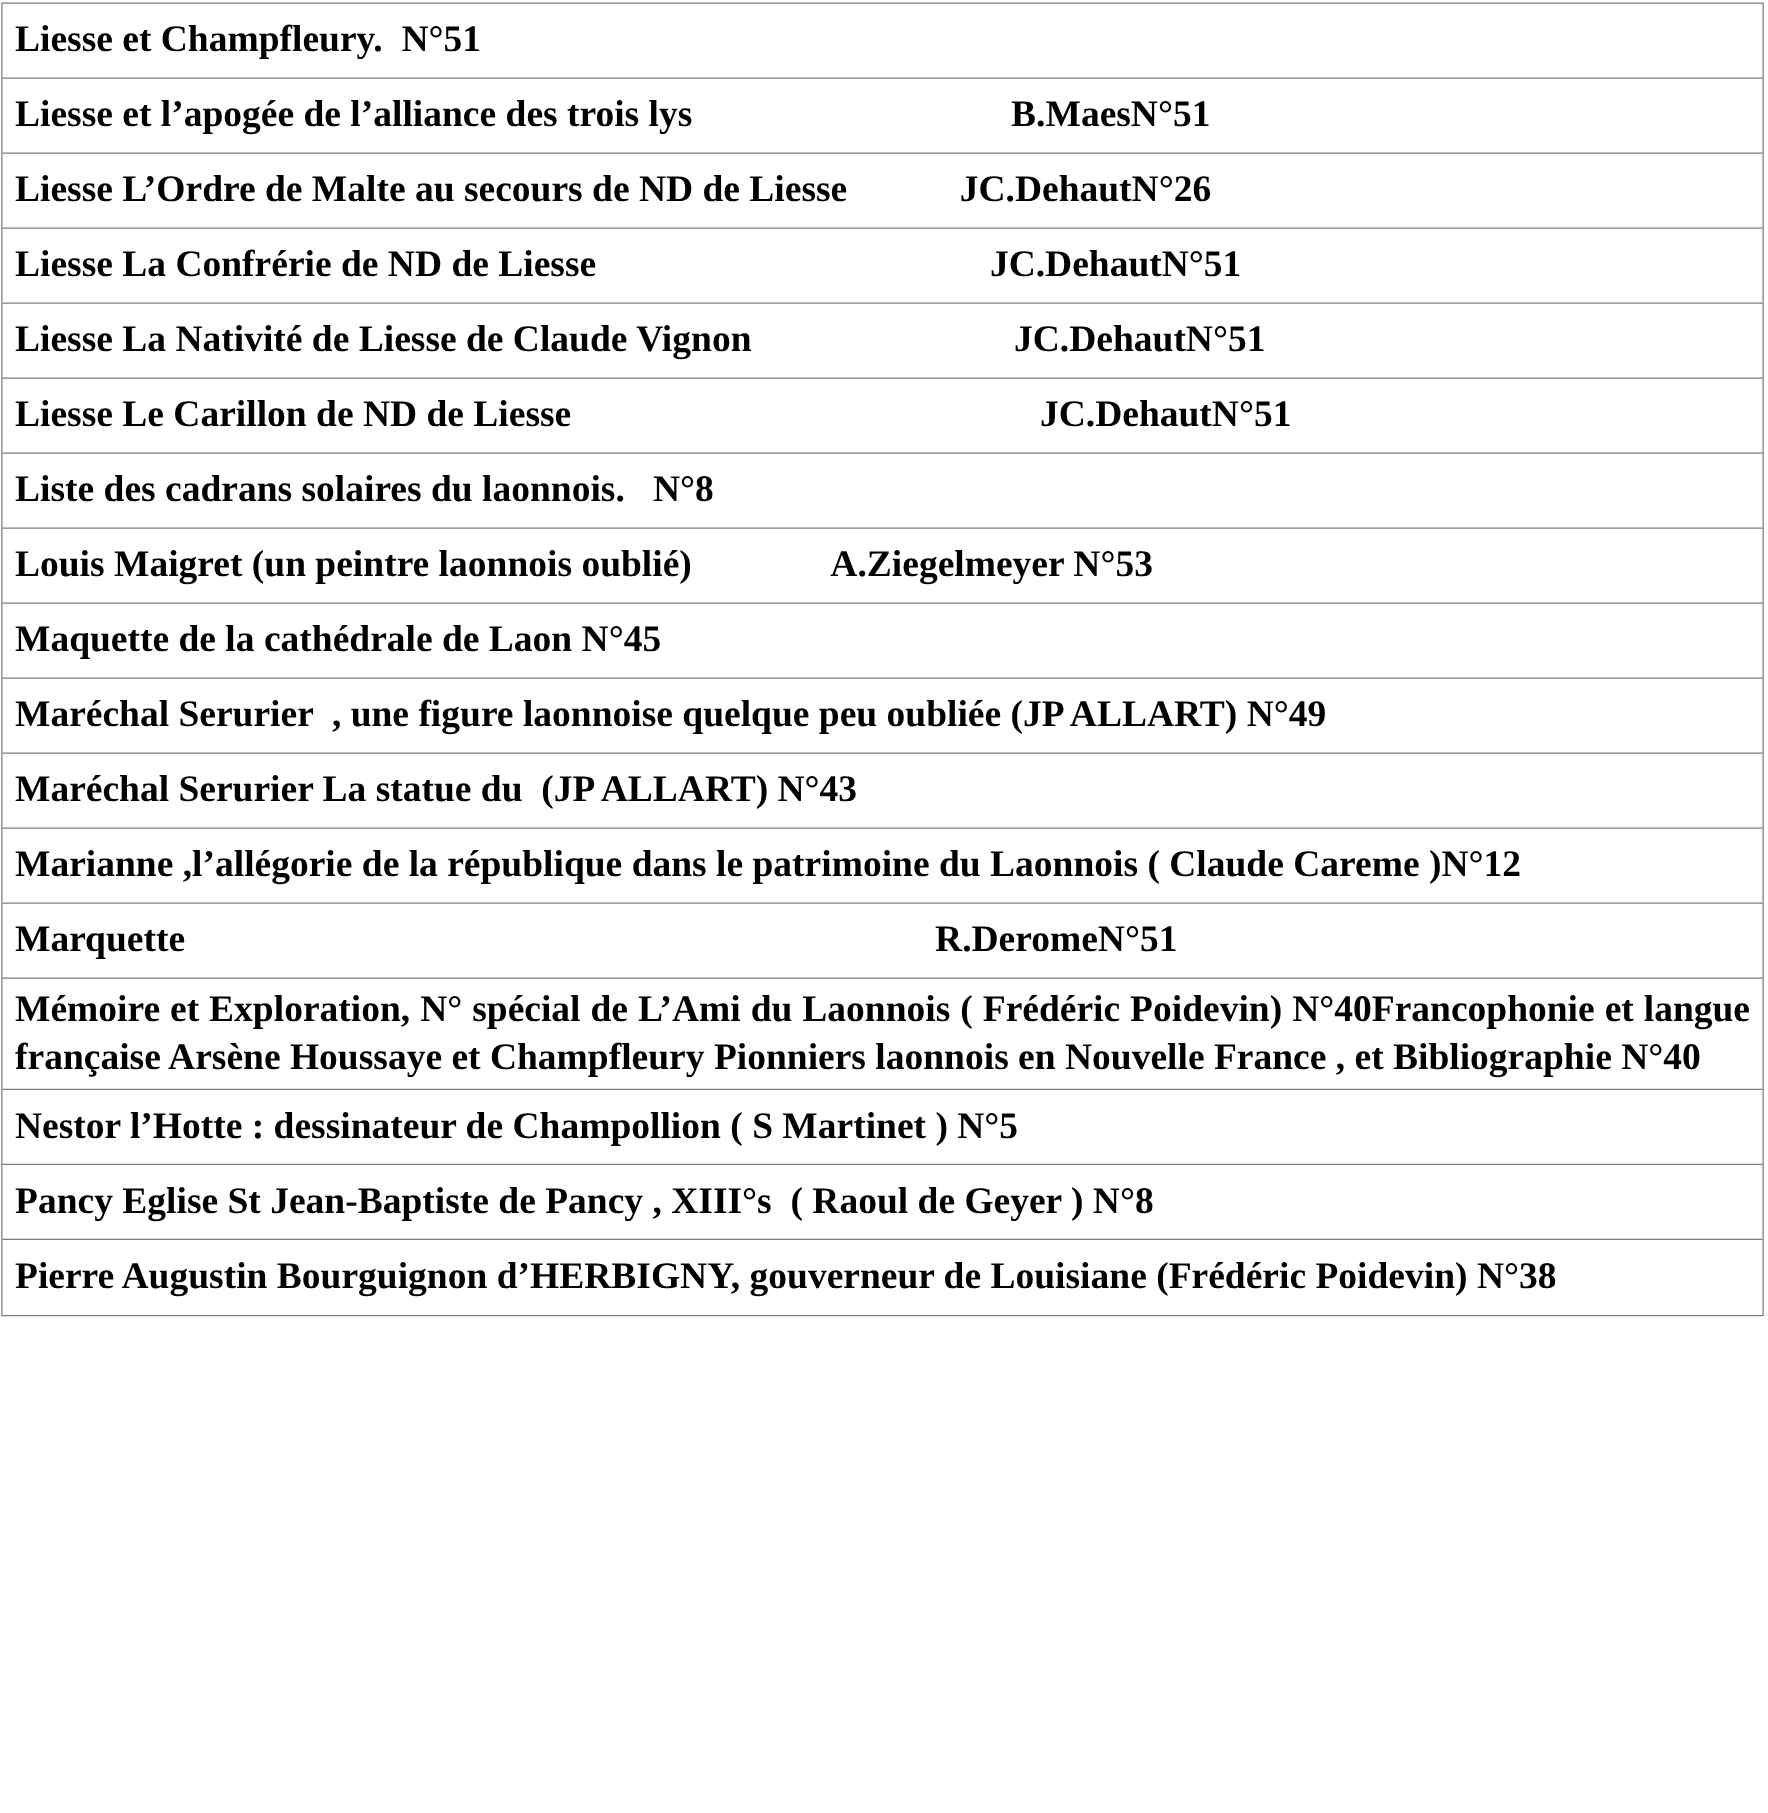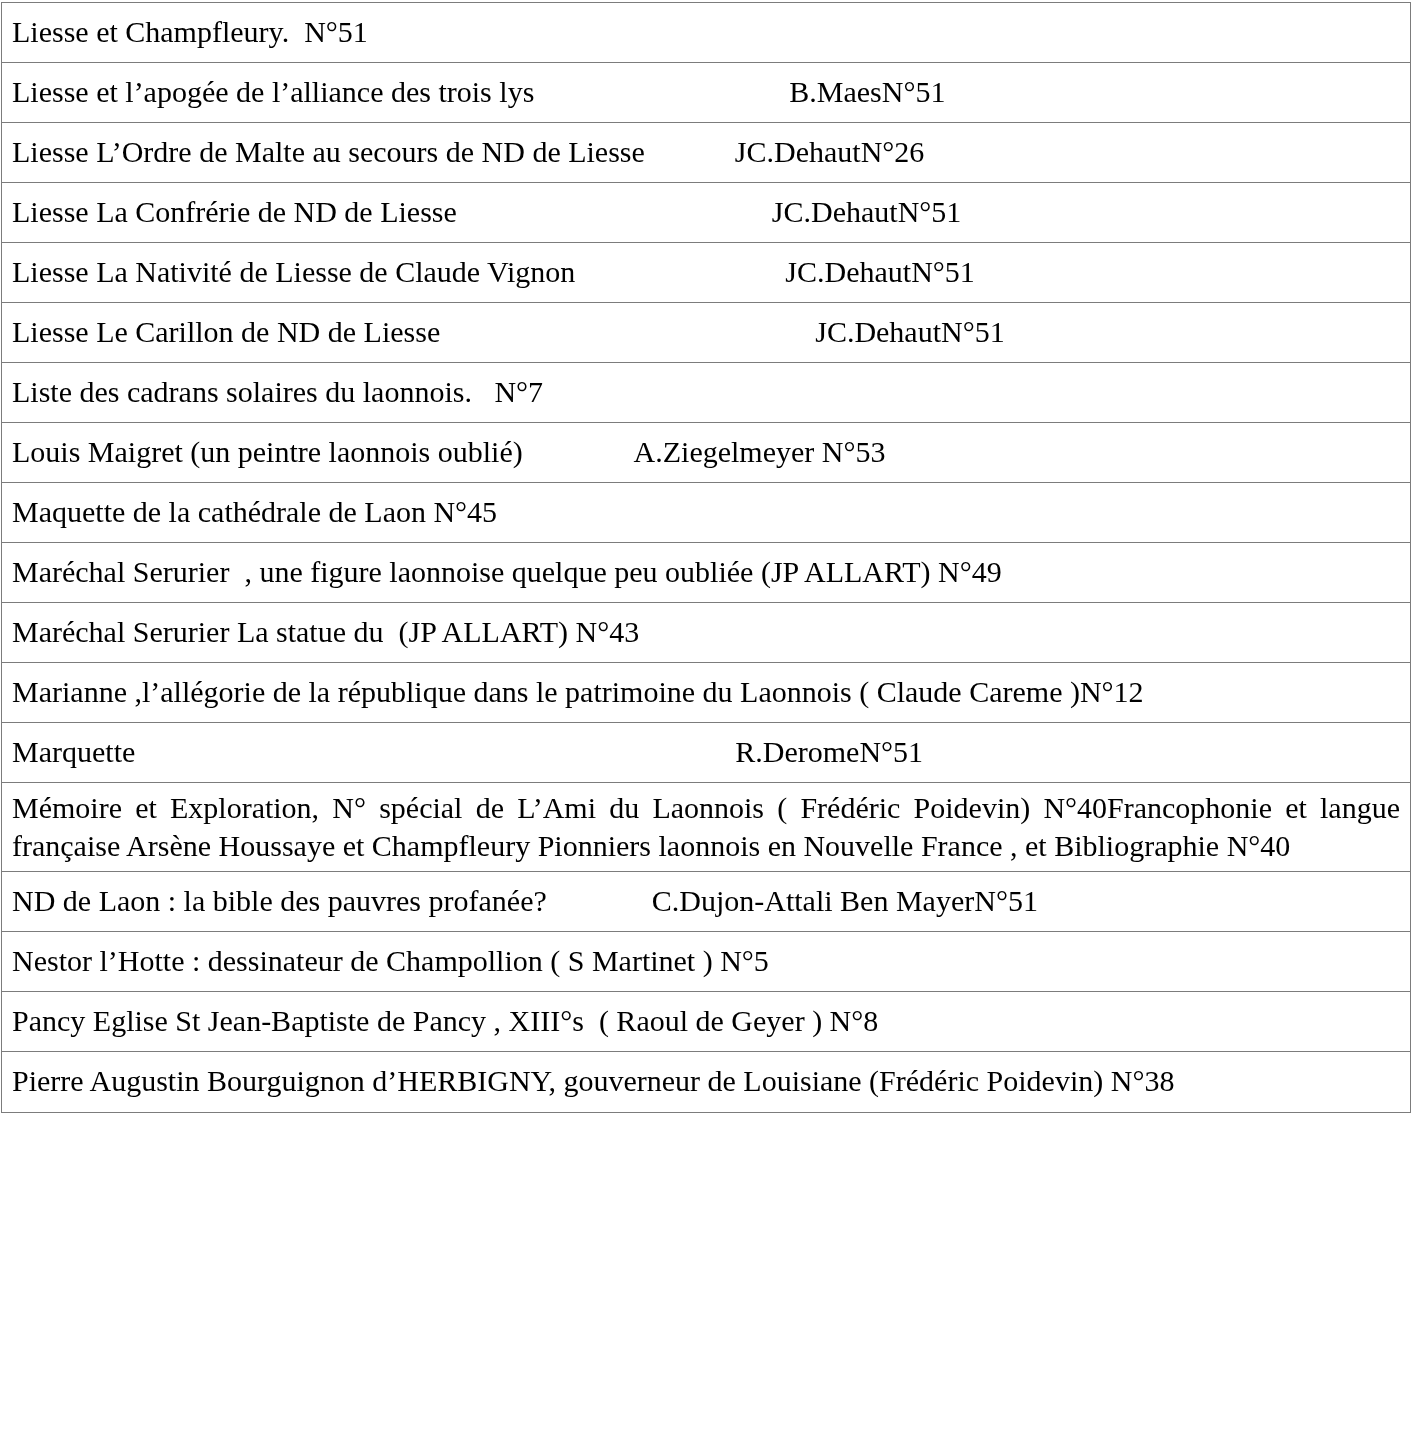--- a/index.html
+++ b/index.html
@@ -15,20 +15,21 @@
     color: #000000;
   }
   .doc-table {
     position: absolute;
     top: 2px;
     left: 1px;
     width: 1410px;
     border: 1.5px solid #7c7c7c;
     box-sizing: border-box;
     background: #ffffff;
+    font-weight: bold;
   }
   .row {
     box-sizing: border-box;
     height: 60px;
     padding: 10px 8px 0 10px;
     border-bottom: 1.5px solid #7c7c7c;
     font-size: 30px;
     line-height: 38px;
     white-space: pre;
     overflow: hidden;
@@ -47,25 +48,24 @@
 </head>
 <body>
 
 <div class="doc-table">
   <div class="row">Liesse et Champfleury.  N°51</div>
   <div class="row">Liesse et l’apogée de l’alliance des trois lys                                  B.MaesN°51</div>
   <div class="row">Liesse L’Ordre de Malte au secours de ND de Liesse            JC.DehautN°26</div>
   <div class="row">Liesse La Confrérie de ND de Liesse                                          JC.DehautN°51</div>
   <div class="row">Liesse La Nativité de Liesse de Claude Vignon                            JC.DehautN°51</div>
   <div class="row">Liesse Le Carillon de ND de Liesse                                                  JC.DehautN°51</div>
-  <div class="row">Liste des cadrans solaires du laonnois.   N°7</div>
+  <div class="row">Liste des cadrans solaires du laonnois.   N°8</div>
   <div class="row">Louis Maigret (un peintre laonnois oublié)               A.Ziegelmeyer N°53</div>
   <div class="row">Maquette de la cathédrale de Laon N°45</div>
   <div class="row">Maréchal Serurier  , une figure laonnoise quelque peu oubliée (JP ALLART) N°49</div>
   <div class="row">Maréchal Serurier La statue du  (JP ALLART) N°43</div>
   <div class="row">Marianne ,l’allégorie de la république dans le patrimoine du Laonnois ( Claude Careme )N°12</div>
   <div class="row">Marquette                                                                                R.DeromeN°51</div>
   <div class="row multiline">Mémoire et Exploration, N° spécial de L’Ami du Laonnois ( Frédéric Poidevin) N°40Francophonie et langue française Arsène Houssaye et Champfleury Pionniers laonnois en Nouvelle France , et Bibliographie N°40</div>
-  <div class="row">ND de Laon : la bible des pauvres profanée?              C.Dujon-Attali Ben MayerN°51</div>
   <div class="row">Nestor l’Hotte : dessinateur de Champollion ( S Martinet ) N°5</div>
   <div class="row">Pancy Eglise St Jean-Baptiste de Pancy , XIII°s  ( Raoul de Geyer ) N°8</div>
   <div class="row">Pierre Augustin Bourguignon d’HERBIGNY, gouverneur de Louisiane (Frédéric Poidevin) N°38</div>
 </div>
 
 </body></html>

